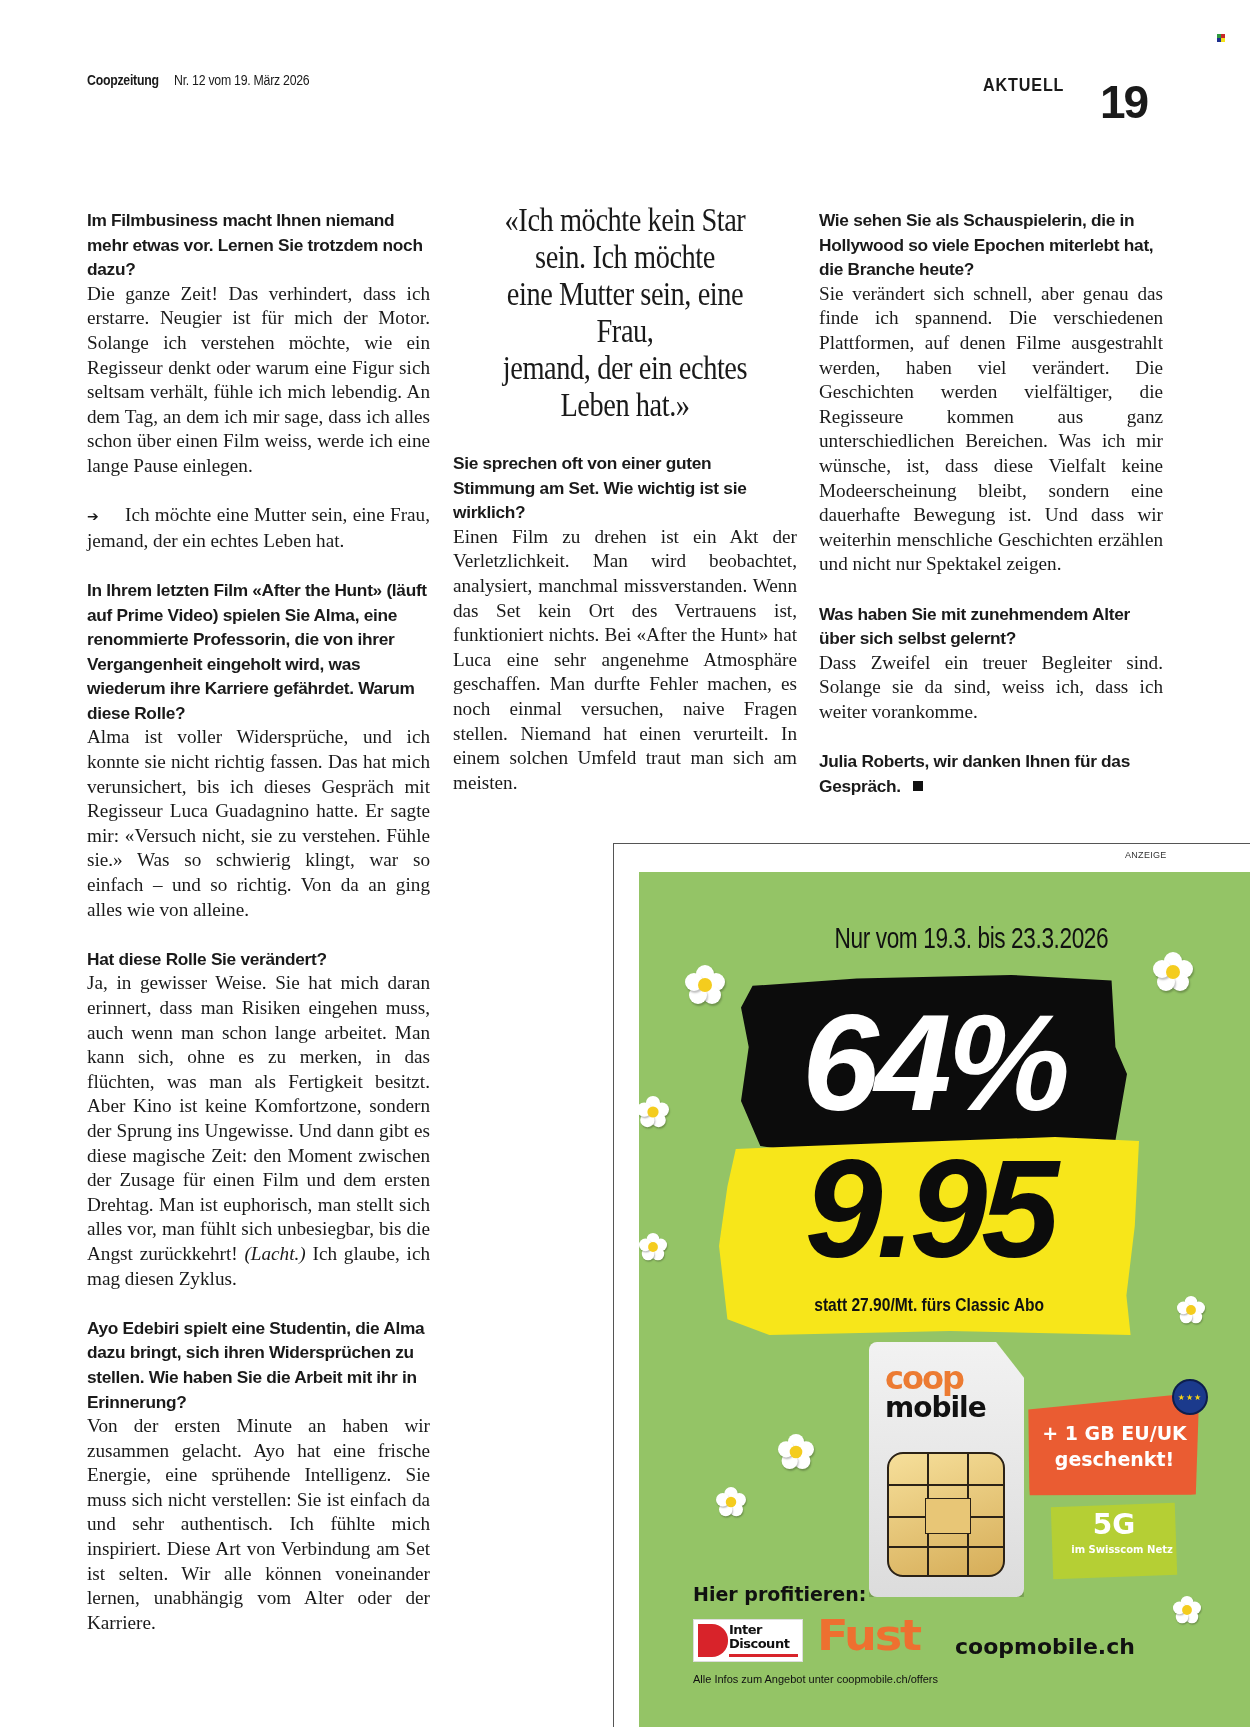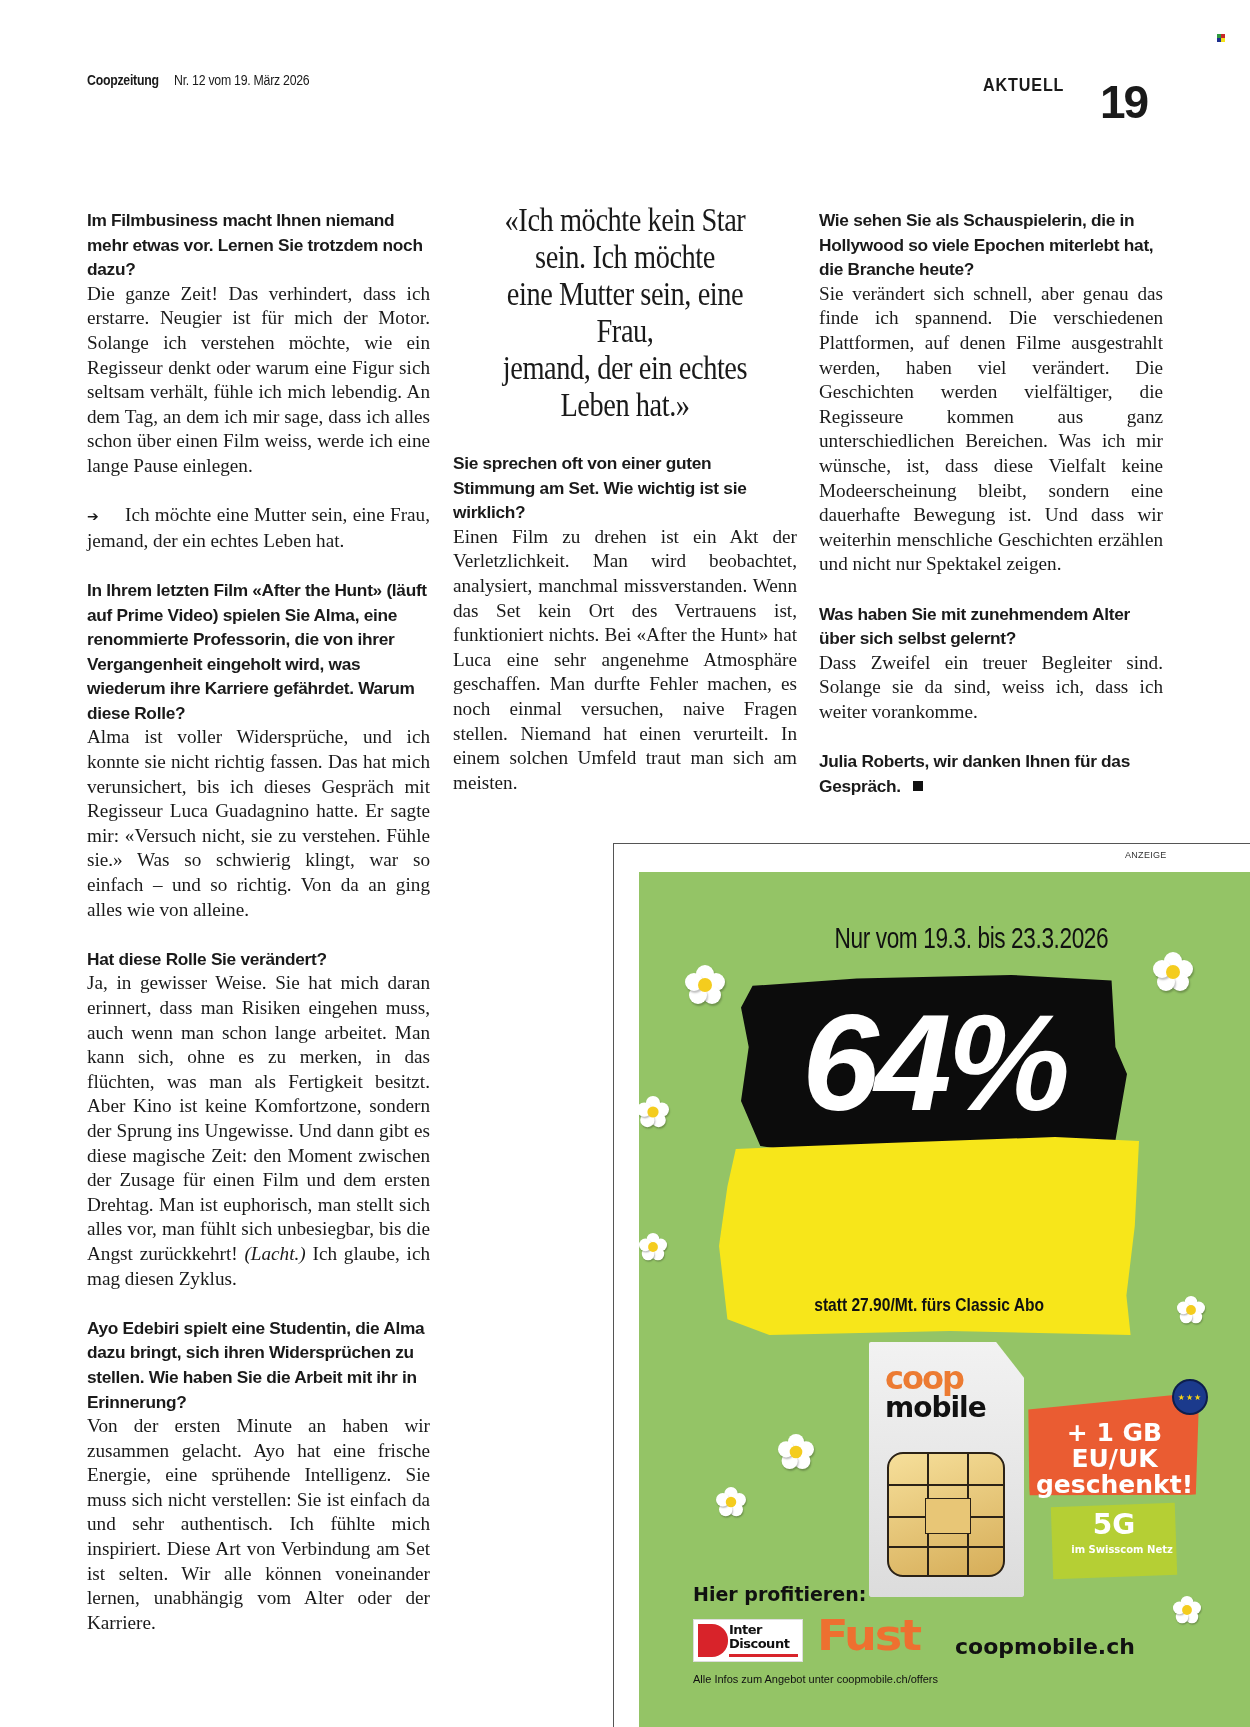--- a/index.html
+++ b/index.html
@@ -40,30 +40,30 @@
   .ad-dates span { display: inline-block; transform: scaleX(0.78); }
 
   .brush-black { position: absolute; left: 102px; top: 103px; width: 386px; height: 180px; background: #0c0c0c; clip-path: polygon(3% 6%, 30% 2%, 70% 0%, 96% 3%, 97% 40%, 100% 55%, 97% 92%, 60% 96%, 20% 100%, 5% 95%, 0% 70%, 2% 40%, 0% 18%); }
   .brush-yellow { position: absolute; left: 80px; top: 265px; width: 420px; height: 198px; background: #f7e61a; clip-path: polygon(4% 6%, 40% 3%, 80% 0%, 100% 2%, 99% 45%, 97% 80%, 98% 100%, 55% 98%, 12% 100%, 2% 92%, 0% 55%, 2% 25%); }
 
   .ad-percent { position: absolute; left: 100px; top: 105px; width: 390px; text-align: center; font-family: "Liberation Sans", "DejaVu Sans", sans-serif; font-weight: 900; font-size: 138px; line-height: 170px; color: #ffffff; font-style: italic; letter-spacing: -4px; }
   .ad-price { position: absolute; left: 80px; top: 262px; width: 420px; text-align: center; font-family: "Liberation Sans", "DejaVu Sans", sans-serif; font-weight: 900; font-size: 140px; line-height: 150px; color: #0c0c0c; font-style: italic; letter-spacing: -6px; }
   .ad-instead { position: absolute; left: 80px; top: 422px; width: 420px; text-align: center; font-family: "Liberation Sans", "DejaVu Sans", sans-serif; font-weight: 700; font-size: 19px; color: #111; }
   .ad-instead span { display: inline-block; transform: scaleX(0.82); }
 
-  .sim { position: absolute; left: 230px; top: 470px; width: 155px; height: 255px; background: linear-gradient(180deg, #f2f2f2, #dcdcdc); border-radius: 2px; clip-path: polygon(0 0, 82% 0, 100% 14%, 100% 100%, 0 100%); box-shadow: 0 6px 10px rgba(0,0,0,0.35); }
+  .sim { position: absolute; left: 230px; top: 470px; width: 155px; height: 255px; background: linear-gradient(180deg, #f2f2f2, #dcdcdc); border-radius: 8px; clip-path: polygon(0 0, 82% 0, 100% 14%, 100% 100%, 0 100%); box-shadow: 0 6px 10px rgba(0,0,0,0.35); }
   .sim-logo-coop { position: absolute; left: 16px; top: 20px; font-family: "DejaVu Sans", sans-serif; font-weight: 700; font-size: 32px; letter-spacing: -2px; color: #ec7b32; line-height: 1; }
   .sim-logo-mobile { position: absolute; left: 16px; top: 52px; font-family: "DejaVu Sans", sans-serif; font-weight: 700; font-size: 28px; letter-spacing: -1px; color: #111; line-height: 1; }
   .chip { position: absolute; left: 18px; top: 110px; width: 118px; height: 125px; border-radius: 16px; background: linear-gradient(160deg, #f6df9a, #d6ad58); border: 2px solid #2b2216; }
   .chip .h { position: absolute; left: 0; right: 0; height: 1.5px; background: #2b2216; }
   .chip .v { position: absolute; top: 0; bottom: 0; width: 1.5px; background: #2b2216; }
   .chip .center { position: absolute; left: 36px; top: 44px; width: 46px; height: 36px; border: 1.5px solid #2b2216; background: #e8c676; }
 
   .red-badge { position: absolute; left: 388px; top: 525px; width: 175px; height: 102px; background: #ea5c32; transform: rotate(-3deg); clip-path: polygon(2% 8%, 100% 0%, 95% 100%, 0% 92%); }
-  .red-badge-text { position: absolute; left: 388px; top: 548px; width: 175px; text-align: center; color: #fff; font-family: "DejaVu Sans", sans-serif; font-weight: 700; font-size: 25px; line-height: 26px; }
+  .red-badge-text { position: absolute; left: 388px; top: 548px; width: 175px; text-align: center; color: #fff; font-family: "DejaVu Sans", sans-serif; font-weight: 700; font-size: 19px; line-height: 26px; }
   .eu-flag { position: absolute; left: 533px; top: 507px; width: 36px; height: 36px; border-radius: 50%; background: #1b3a8c; border: 2px solid #0d1e4d; display: flex; align-items: center; justify-content: center; color: #f7d417; font-size: 8px; letter-spacing: 1px; }
   .green-badge { position: absolute; left: 413px; top: 633px; width: 124px; height: 72px; background: #b5cf34; transform: rotate(-2deg); }
   .green-5g { position: absolute; left: 413px; top: 633px; width: 124px; text-align: center; color: #fff; font-family: "DejaVu Sans", sans-serif; font-weight: 700; font-size: 28px; line-height: 40px; }
   .green-sub { position: absolute; left: 413px; top: 672px; width: 140px; text-align: center; color: #fff; font-family: "DejaVu Sans", sans-serif; font-weight: 700; font-size: 10px; }
 
   .flower { position: absolute; width: 40px; height: 40px; }
   .flower .petal { position: absolute; width: 18px; height: 18px; background: #fff; border-radius: 50%; box-shadow: 1px 2px 2px rgba(0,0,0,0.25); }
   .flower .core { position: absolute; left: 13px; top: 13px; width: 14px; height: 14px; border-radius: 50%; background: #f4cc1e; }
 
   .ad-profit { position: absolute; left: 54px; top: 711px; font-family: "DejaVu Sans", sans-serif; font-weight: 700; font-size: 19px; color: #111; }
@@ -153,20 +153,21 @@
 
 <div class="ad-frame"></div>
 <div class="ad-label">ANZEIGE</div>
 
 <div class="ad-panel">
   <div class="ad-dates"><span>Nur vom 19.3. bis 23.3.2026</span></div>
 
   <div class="brush-black"></div>
   <div class="brush-yellow"></div>
   <div class="ad-percent">64%</div>
+  <div class="ad-price">9.95</div>
   <div class="ad-instead"><span>statt 27.90/Mt. fürs Classic Abo</span></div>
 
   <div class="flower" style="left:46px;top:93px;">
     <div class="petal" style="left:11px;top:0"></div>
       <div class="petal" style="left:22px;top:8px"></div>
       <div class="petal" style="left:18px;top:21px"></div>
       <div class="petal" style="left:4px;top:21px"></div>
       <div class="petal" style="left:0;top:8px"></div>
       <div class="core"></div>
   </div>

